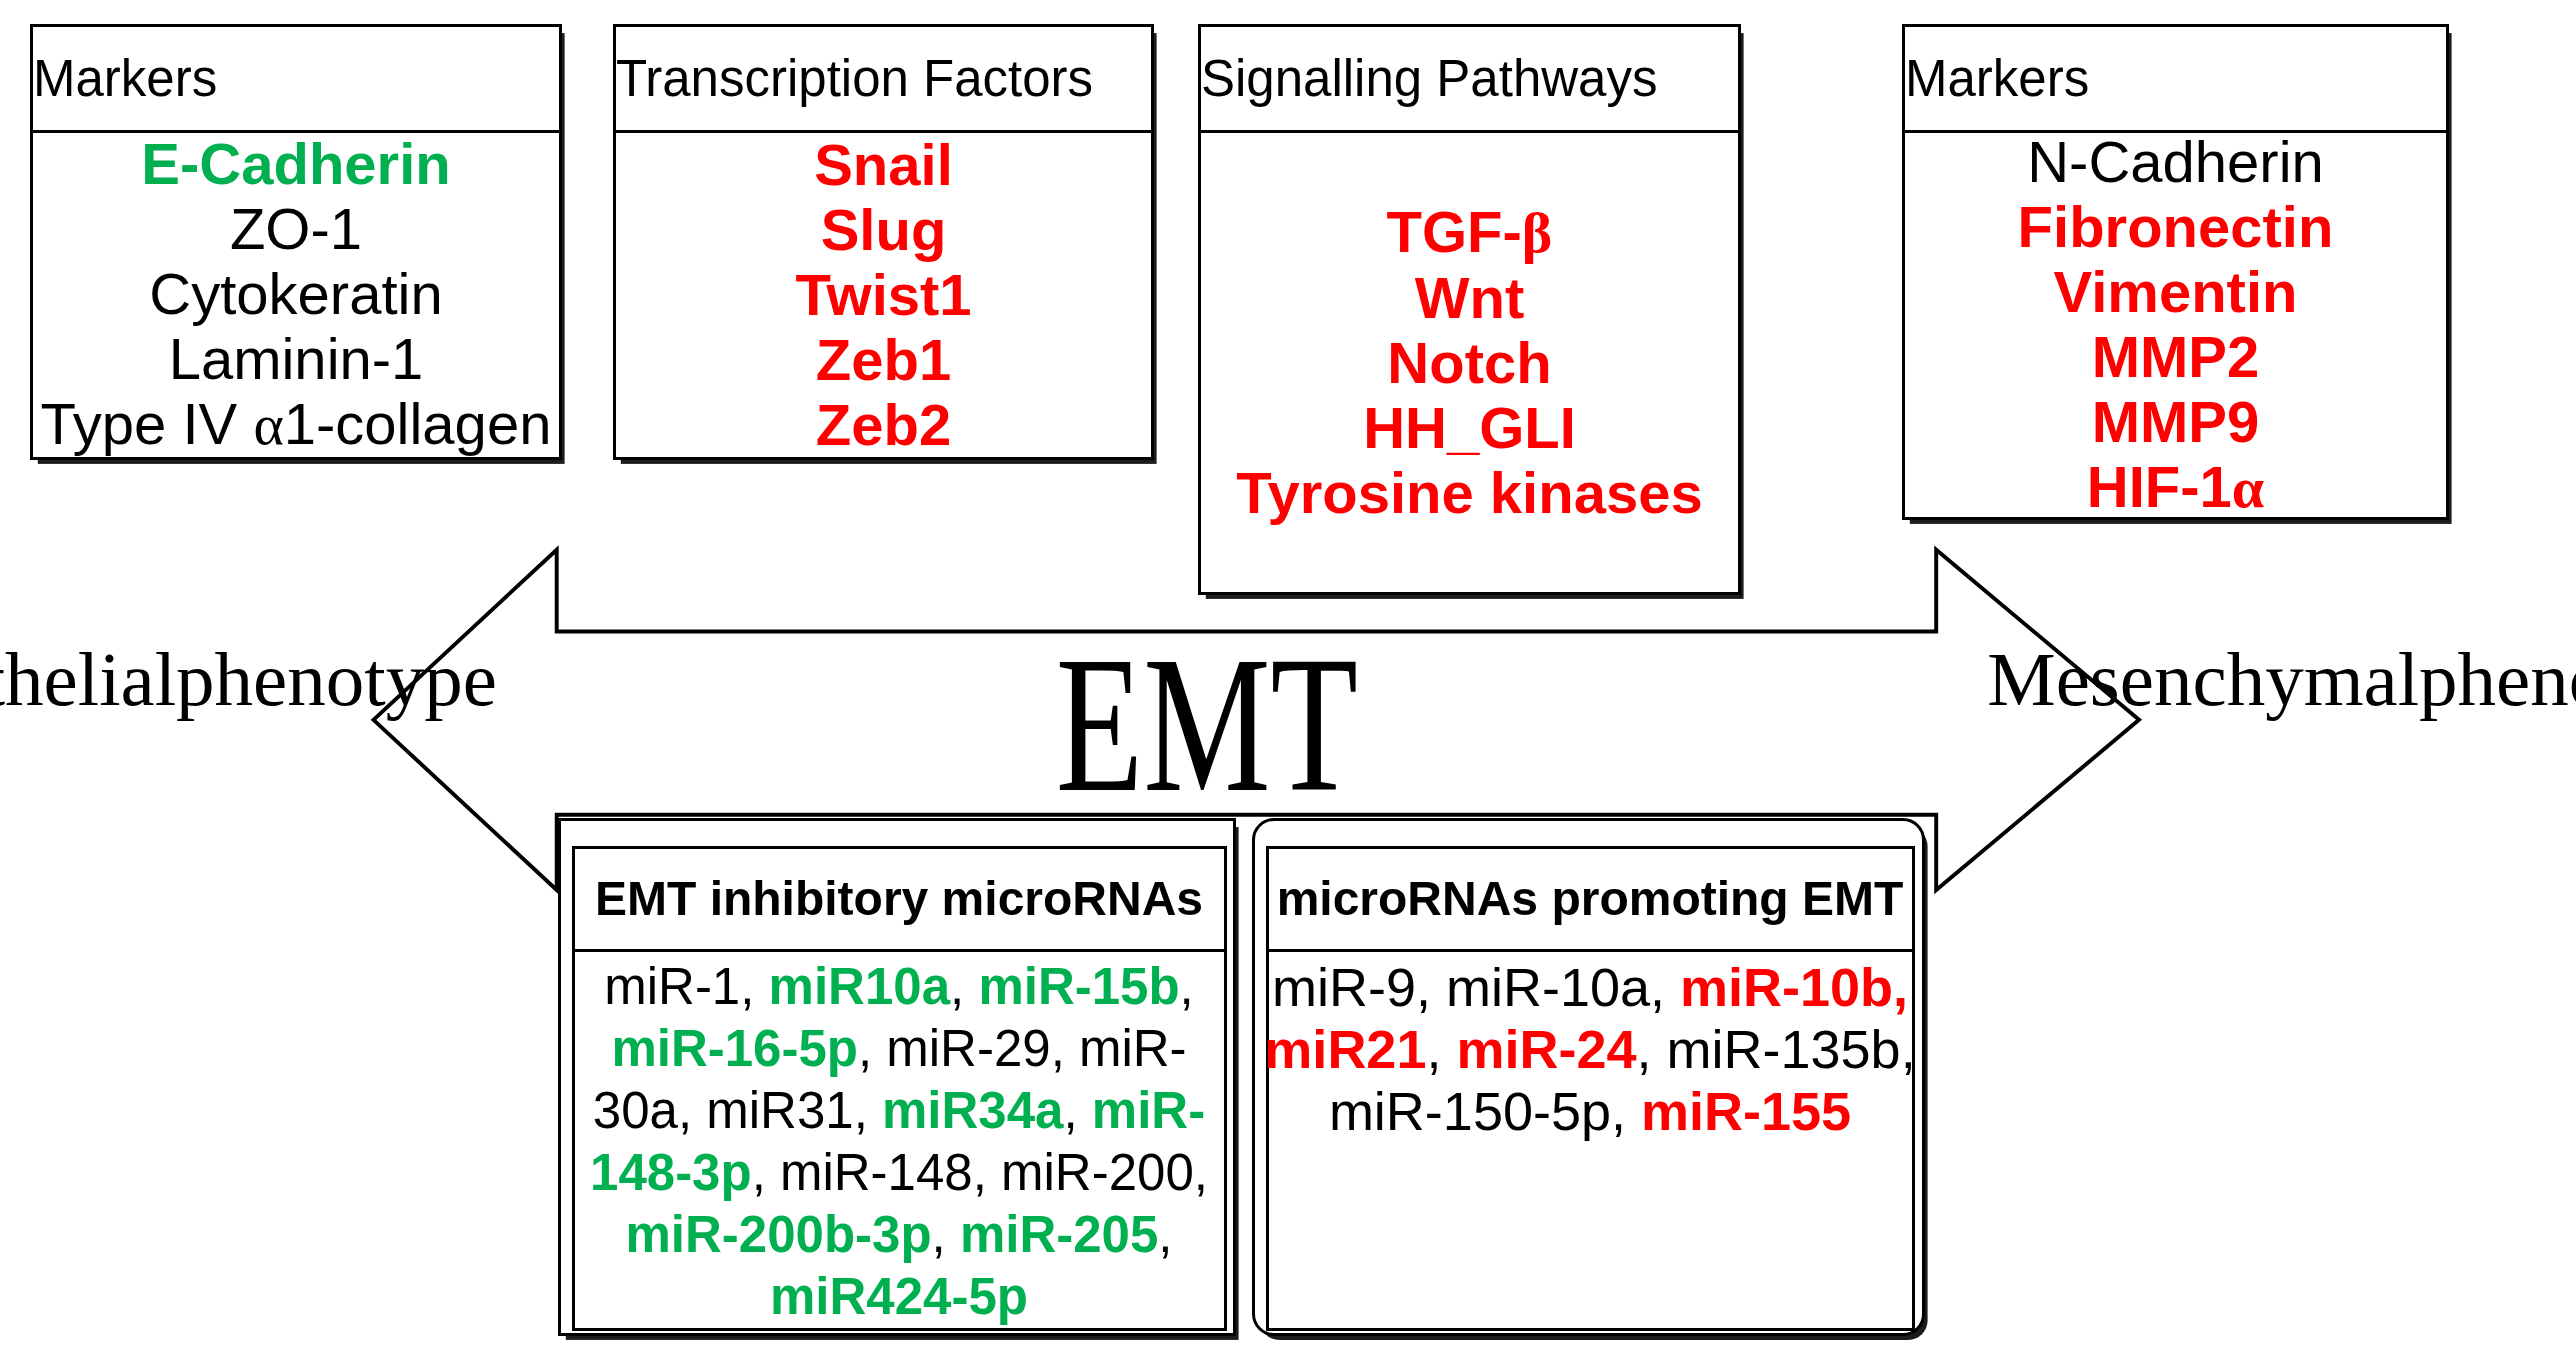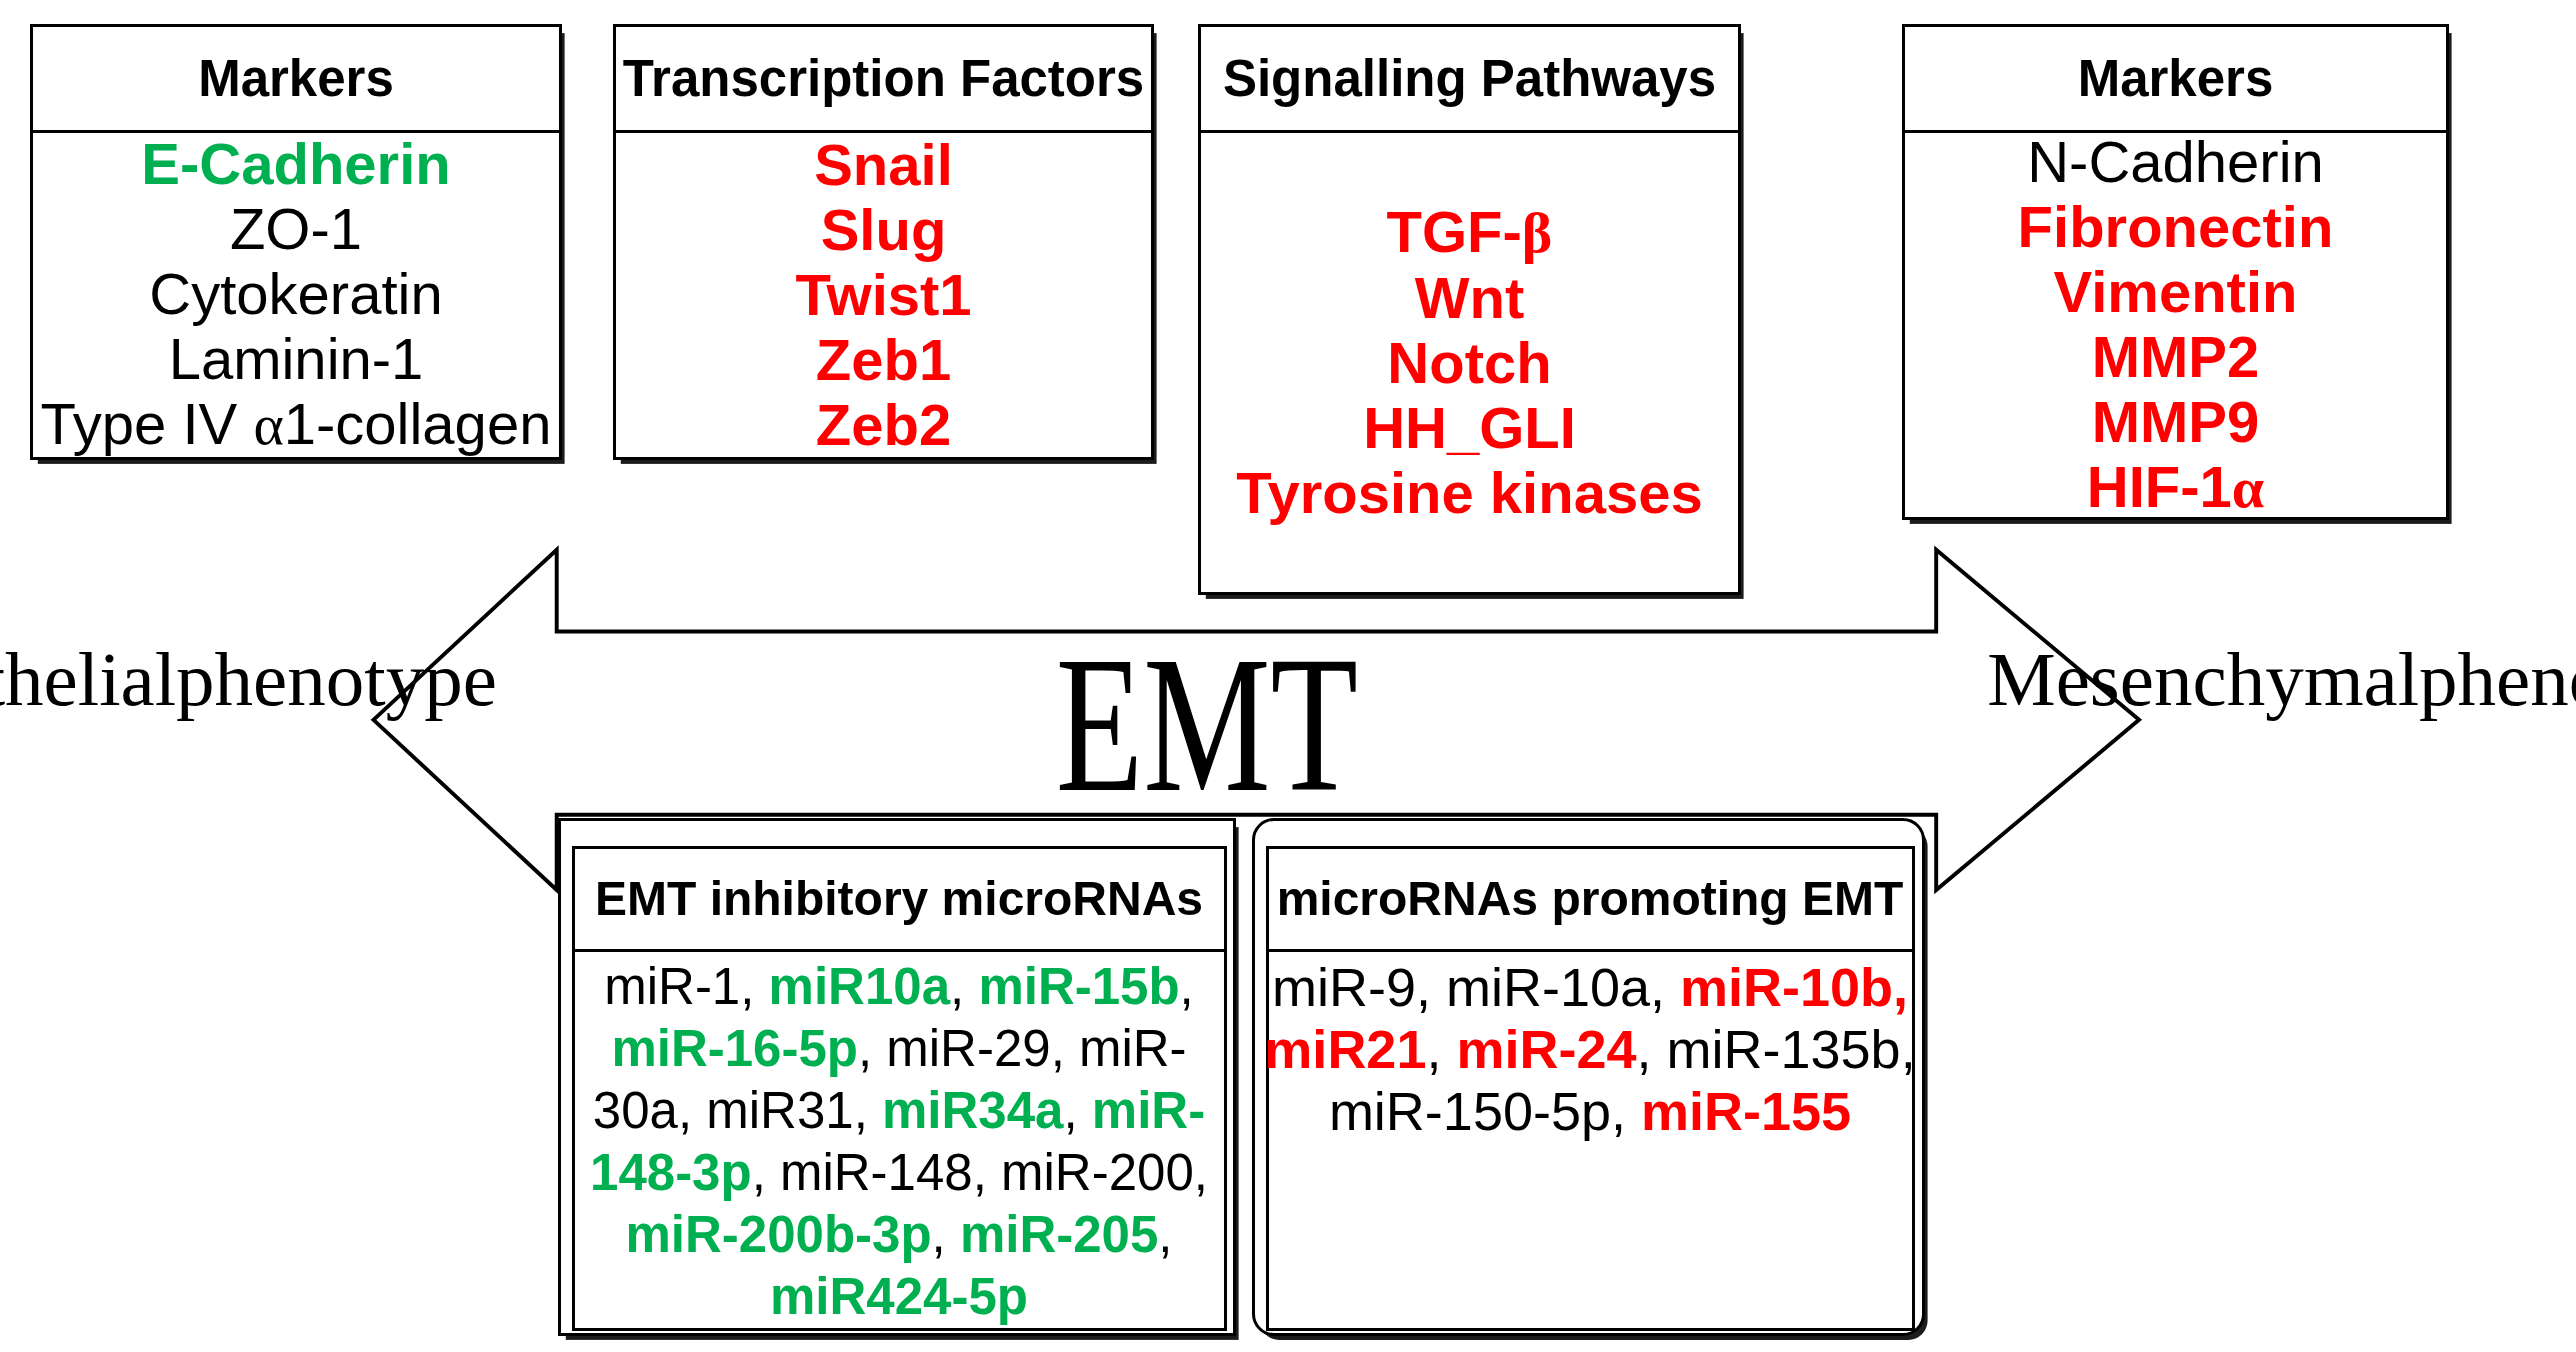--- a/index.html
+++ b/index.html
@@ -16,22 +16,21 @@
   
   .tbox{
     position:absolute;
     background:#fff;
     border:3.9px solid #000;
     box-shadow:5.2px 6.5px 0 -2.6px #1c1c1c;
     box-sizing:border-box;
   }
   .tbox-title{
     height:103px;line-height:103px;
-    text-align:center;
-    font-weight:bold;font-size:51px;
+    font-weight:normal;font-size:51px;
     border-bottom:3.9px solid #000;
     white-space:nowrap;
   }
   .tbox-body{
     display:flex;flex-direction:column;
     justify-content:center;align-items:center;
     height:calc(100% - 107px);
   }
   .tbox-body .dline{line-height:65px;font-size:58px;}
 

